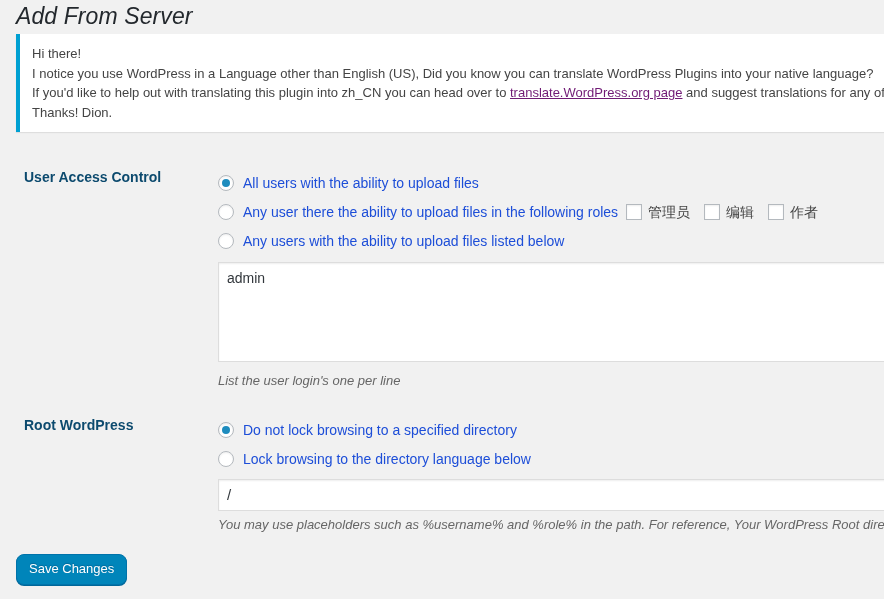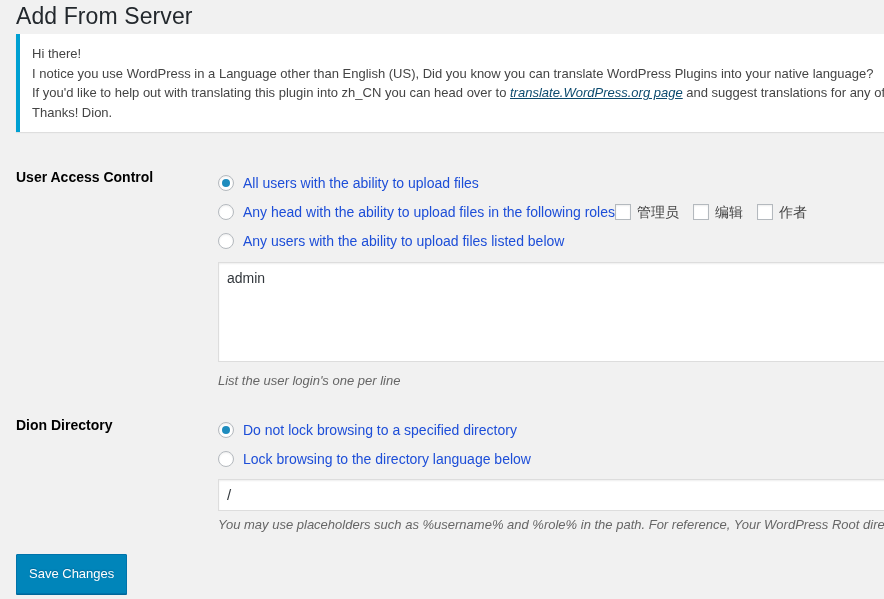--- a/index.html
+++ b/index.html
@@ -25,20 +25,21 @@
 
   
   .page-title {
     font-size: 23px;
     font-weight: 400;
     line-height: 29px;
     color: #23282d;
     margin: 0;
     padding: 2px 0 0 16px;
     letter-spacing: 0.1px;
+    font-style: italic;
   }
 
   
   .notice {
     position: absolute;
     left: 16px;
     top: 34px;
     right: -40px;
     background: #ffffff;
     border-left: 4px solid #00a0d2;
@@ -47,41 +48,40 @@
     box-sizing: border-box;
   }
   .notice p {
     margin: 0;
     line-height: 19.5px;
     font-size: 13px;
     color: #444;
     white-space: nowrap;
   }
   .notice a {
-    color: #0c4a6e;
+    color: #701a75;
     text-decoration: underline;
-    font-style: italic;
   }
 
   
   .form-table {
     position: absolute;
     top: 155px;
     left: 0;
     width: 1100px;
     border-collapse: collapse;
   }
   .form-table tr { vertical-align: top; }
   .form-table th {
     width: 218px;
     text-align: left;
     font-weight: bold;
     font-size: 14px;
-    color: #000000;
-    padding: 13px 10px 13px 16px;
+    color: #0c4a6e;
+    padding: 13px 10px 13px 24px;
     line-height: 1.3;
     box-sizing: border-box;
   }
   .form-table td {
     padding: 13px 10px 13px 0;
     line-height: 1.3;
   }
 
   .opt-row {
     display: flex;
@@ -117,20 +117,21 @@
   .opt-label {
     font-size: 14px;
     color: #1d4ed8;
     line-height: 16px;
   }
 
   
   .cb-group {
     display: inline-flex;
     align-items: center;
+    margin-left: 8px;
   }
   .checkbox {
     display: inline-block;
     width: 16px;
     height: 16px;
     min-width: 16px;
     border: 1px solid #b4b9be;
     background: #fff;
     box-shadow: inset 0 1px 2px rgba(0,0,0,.07);
     margin: 0 6px 0 0;
@@ -186,27 +187,27 @@
   
   .submit-wrap {
     position: absolute;
     left: 16px;
     top: 554px;
   }
   .button-primary {
     display: inline-block;
     background: #0085ba;
     border: 1px solid #0073aa;
-    border-radius: 1px;
+    border-radius: 8px;
     box-shadow: 0 1px 0 #006799;
     color: #fff;
     font-family: "Liberation Sans", sans-serif;
     font-size: 13px;
     line-height: 26px;
-    height: 40px;
+    height: 31px;
     padding: 0 12px 1px;
     text-shadow: 0 -1px 1px #006799;
     cursor: pointer;
     box-sizing: border-box;
   }
 </style>
 </head>
 <body>
 
 <div class="page">
@@ -226,21 +227,21 @@
         <th>User Access Control</th>
         <td>
 
           <div class="opt-row">
             <span class="radio checked"></span>
             <span class="opt-label">All users with the ability to upload files</span>
           </div>
 
           <div class="opt-row">
             <span class="radio"></span>
-            <span class="opt-label">Any head with the ability to upload files in the following roles</span>
+            <span class="opt-label">Any user there the ability to upload files in the following roles</span>
             <span class="cb-group">
               <span class="checkbox"></span>
               <span class="cb-label">管理员</span>
               <span class="checkbox"></span>
               <span class="cb-label">编辑</span>
               <span class="checkbox"></span>
               <span class="cb-label">作者</span>
             </span>
           </div>
 
@@ -248,21 +249,21 @@
             <span class="radio"></span>
             <span class="opt-label">Any users with the ability to upload files listed below</span>
           </div>
 
           <textarea class="textarea-box" style="">admin</textarea>
           <span class="help">List the user login's one per line</span>
         </td>
       </tr>
 
       <tr>
-        <th>Dion Directory</th>
+        <th>Root WordPress</th>
         <td>
 
           <div class="opt-row">
             <span class="radio checked"></span>
             <span class="opt-label">Do not lock browsing to a specified directory</span>
           </div>
 
           <div class="opt-row">
             <span class="radio"></span>
             <span class="opt-label">Lock browsing to the directory language below</span>

